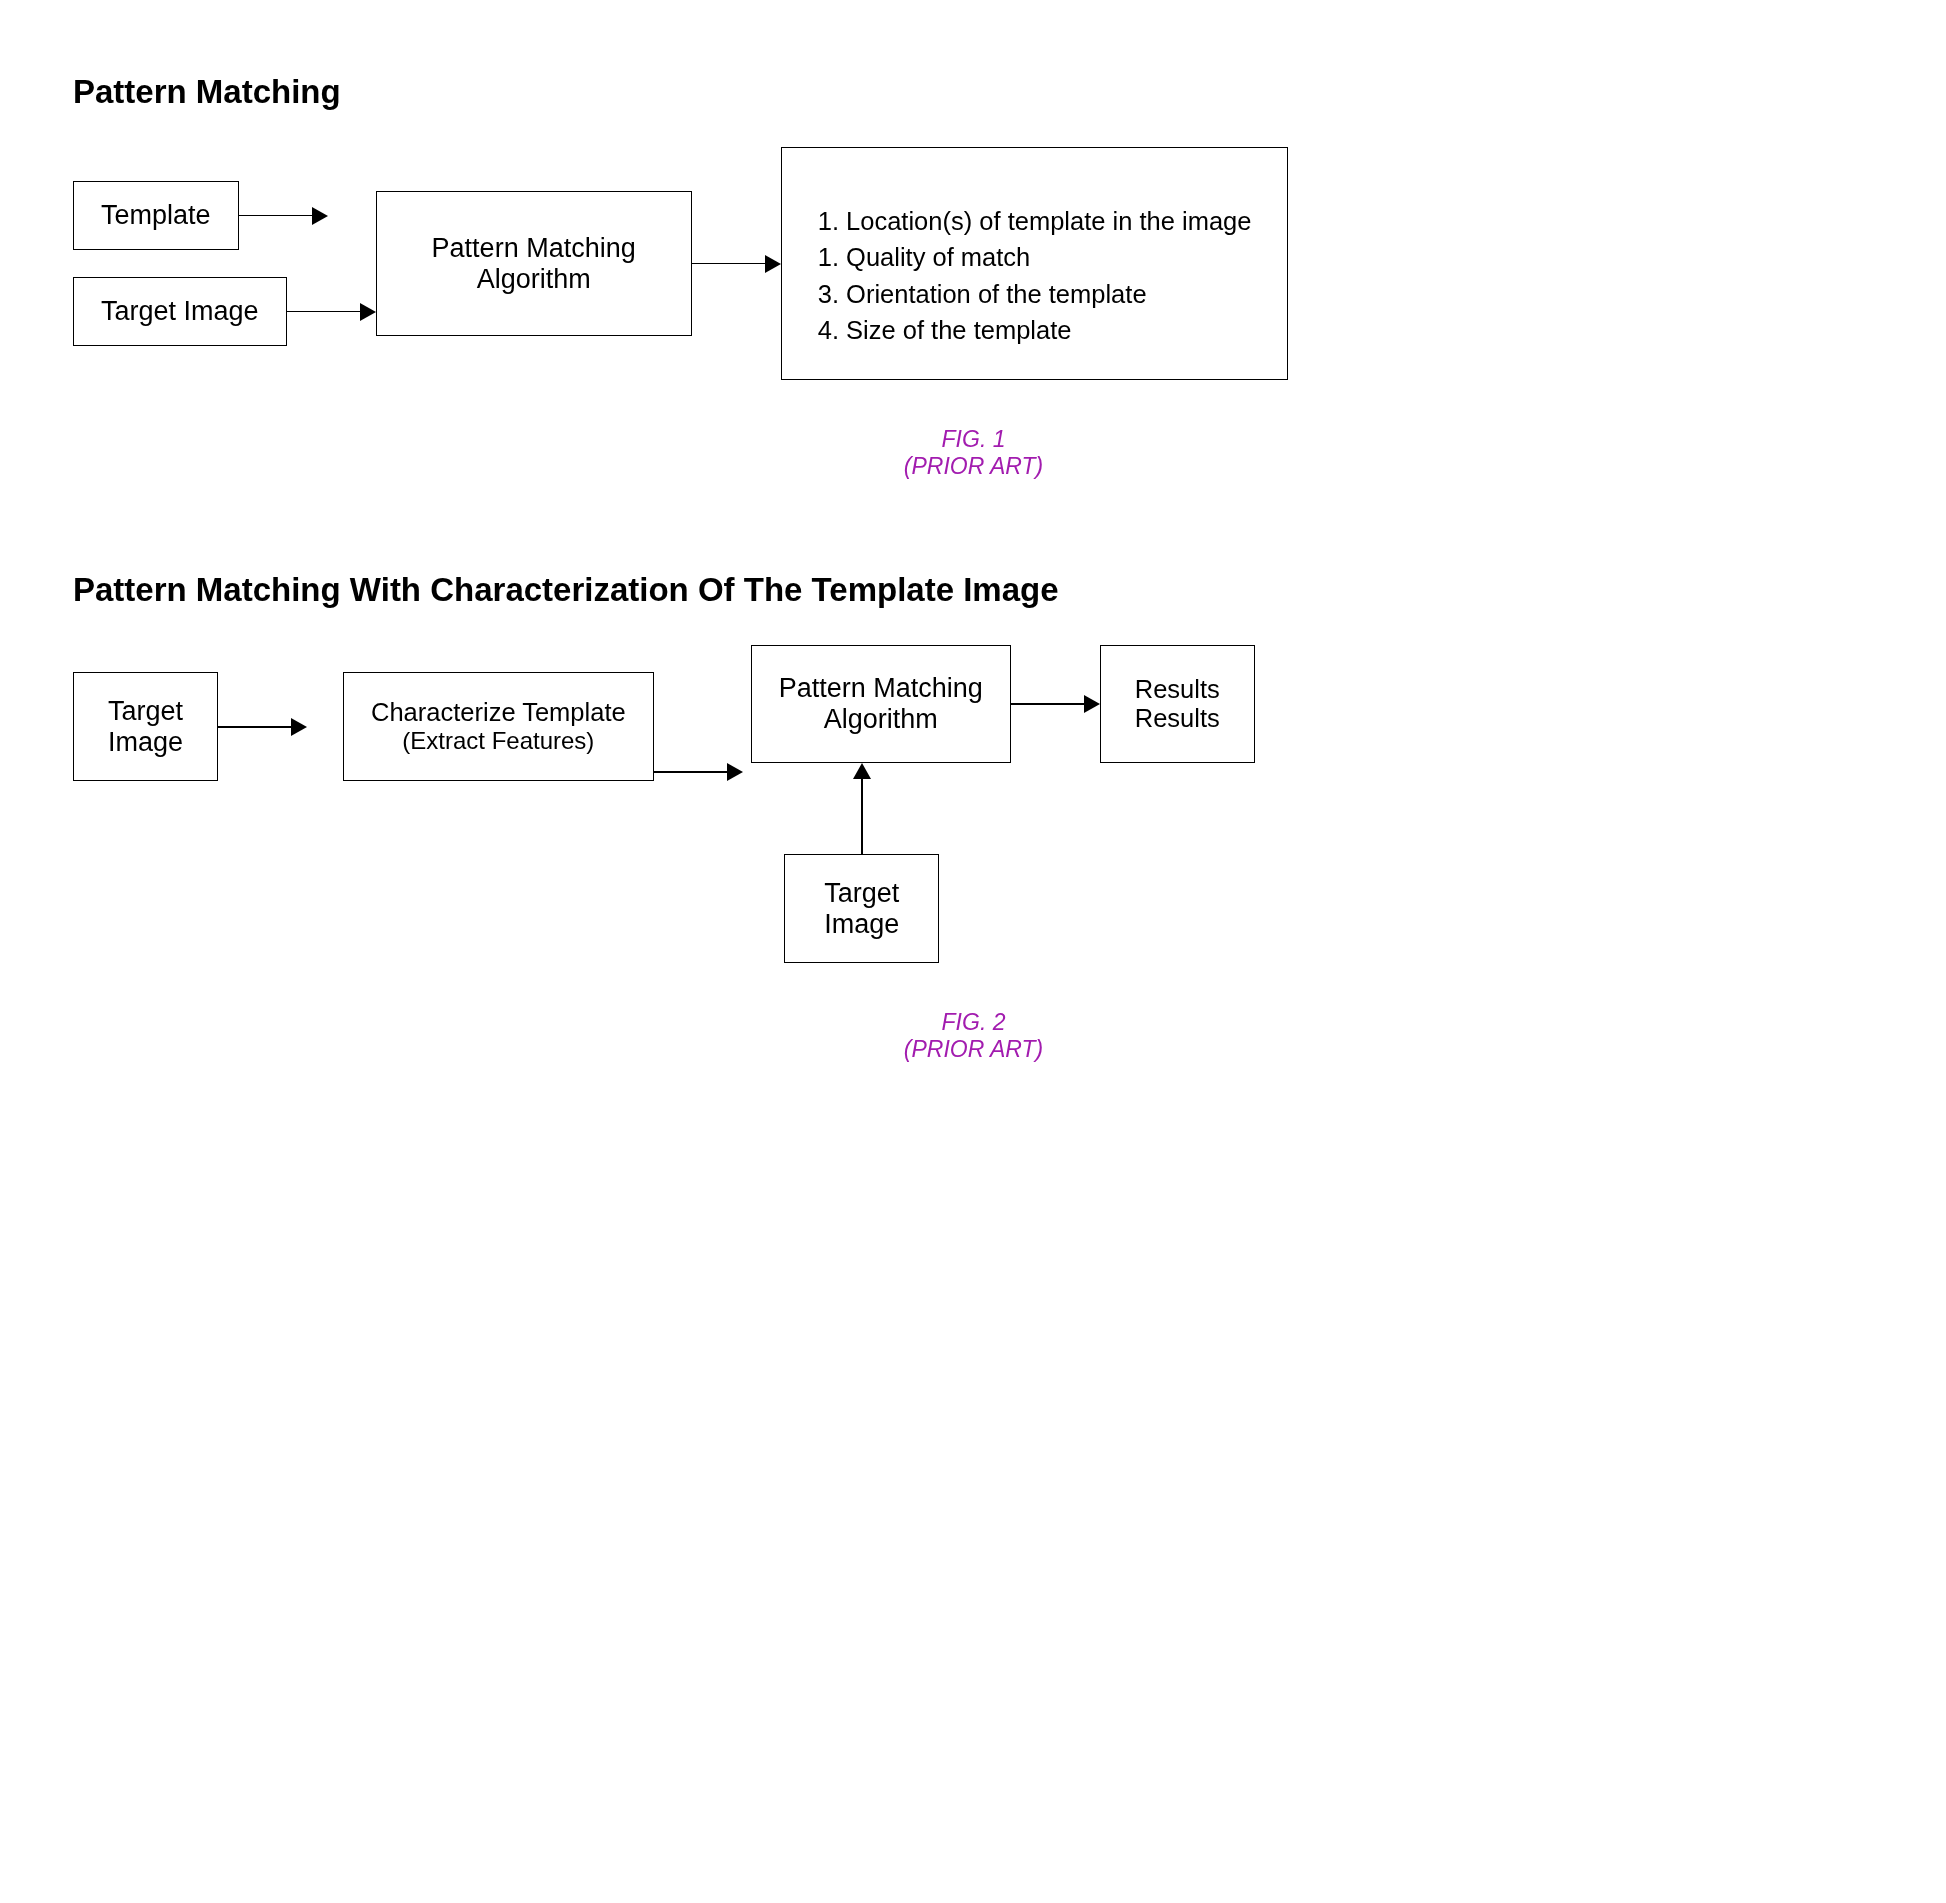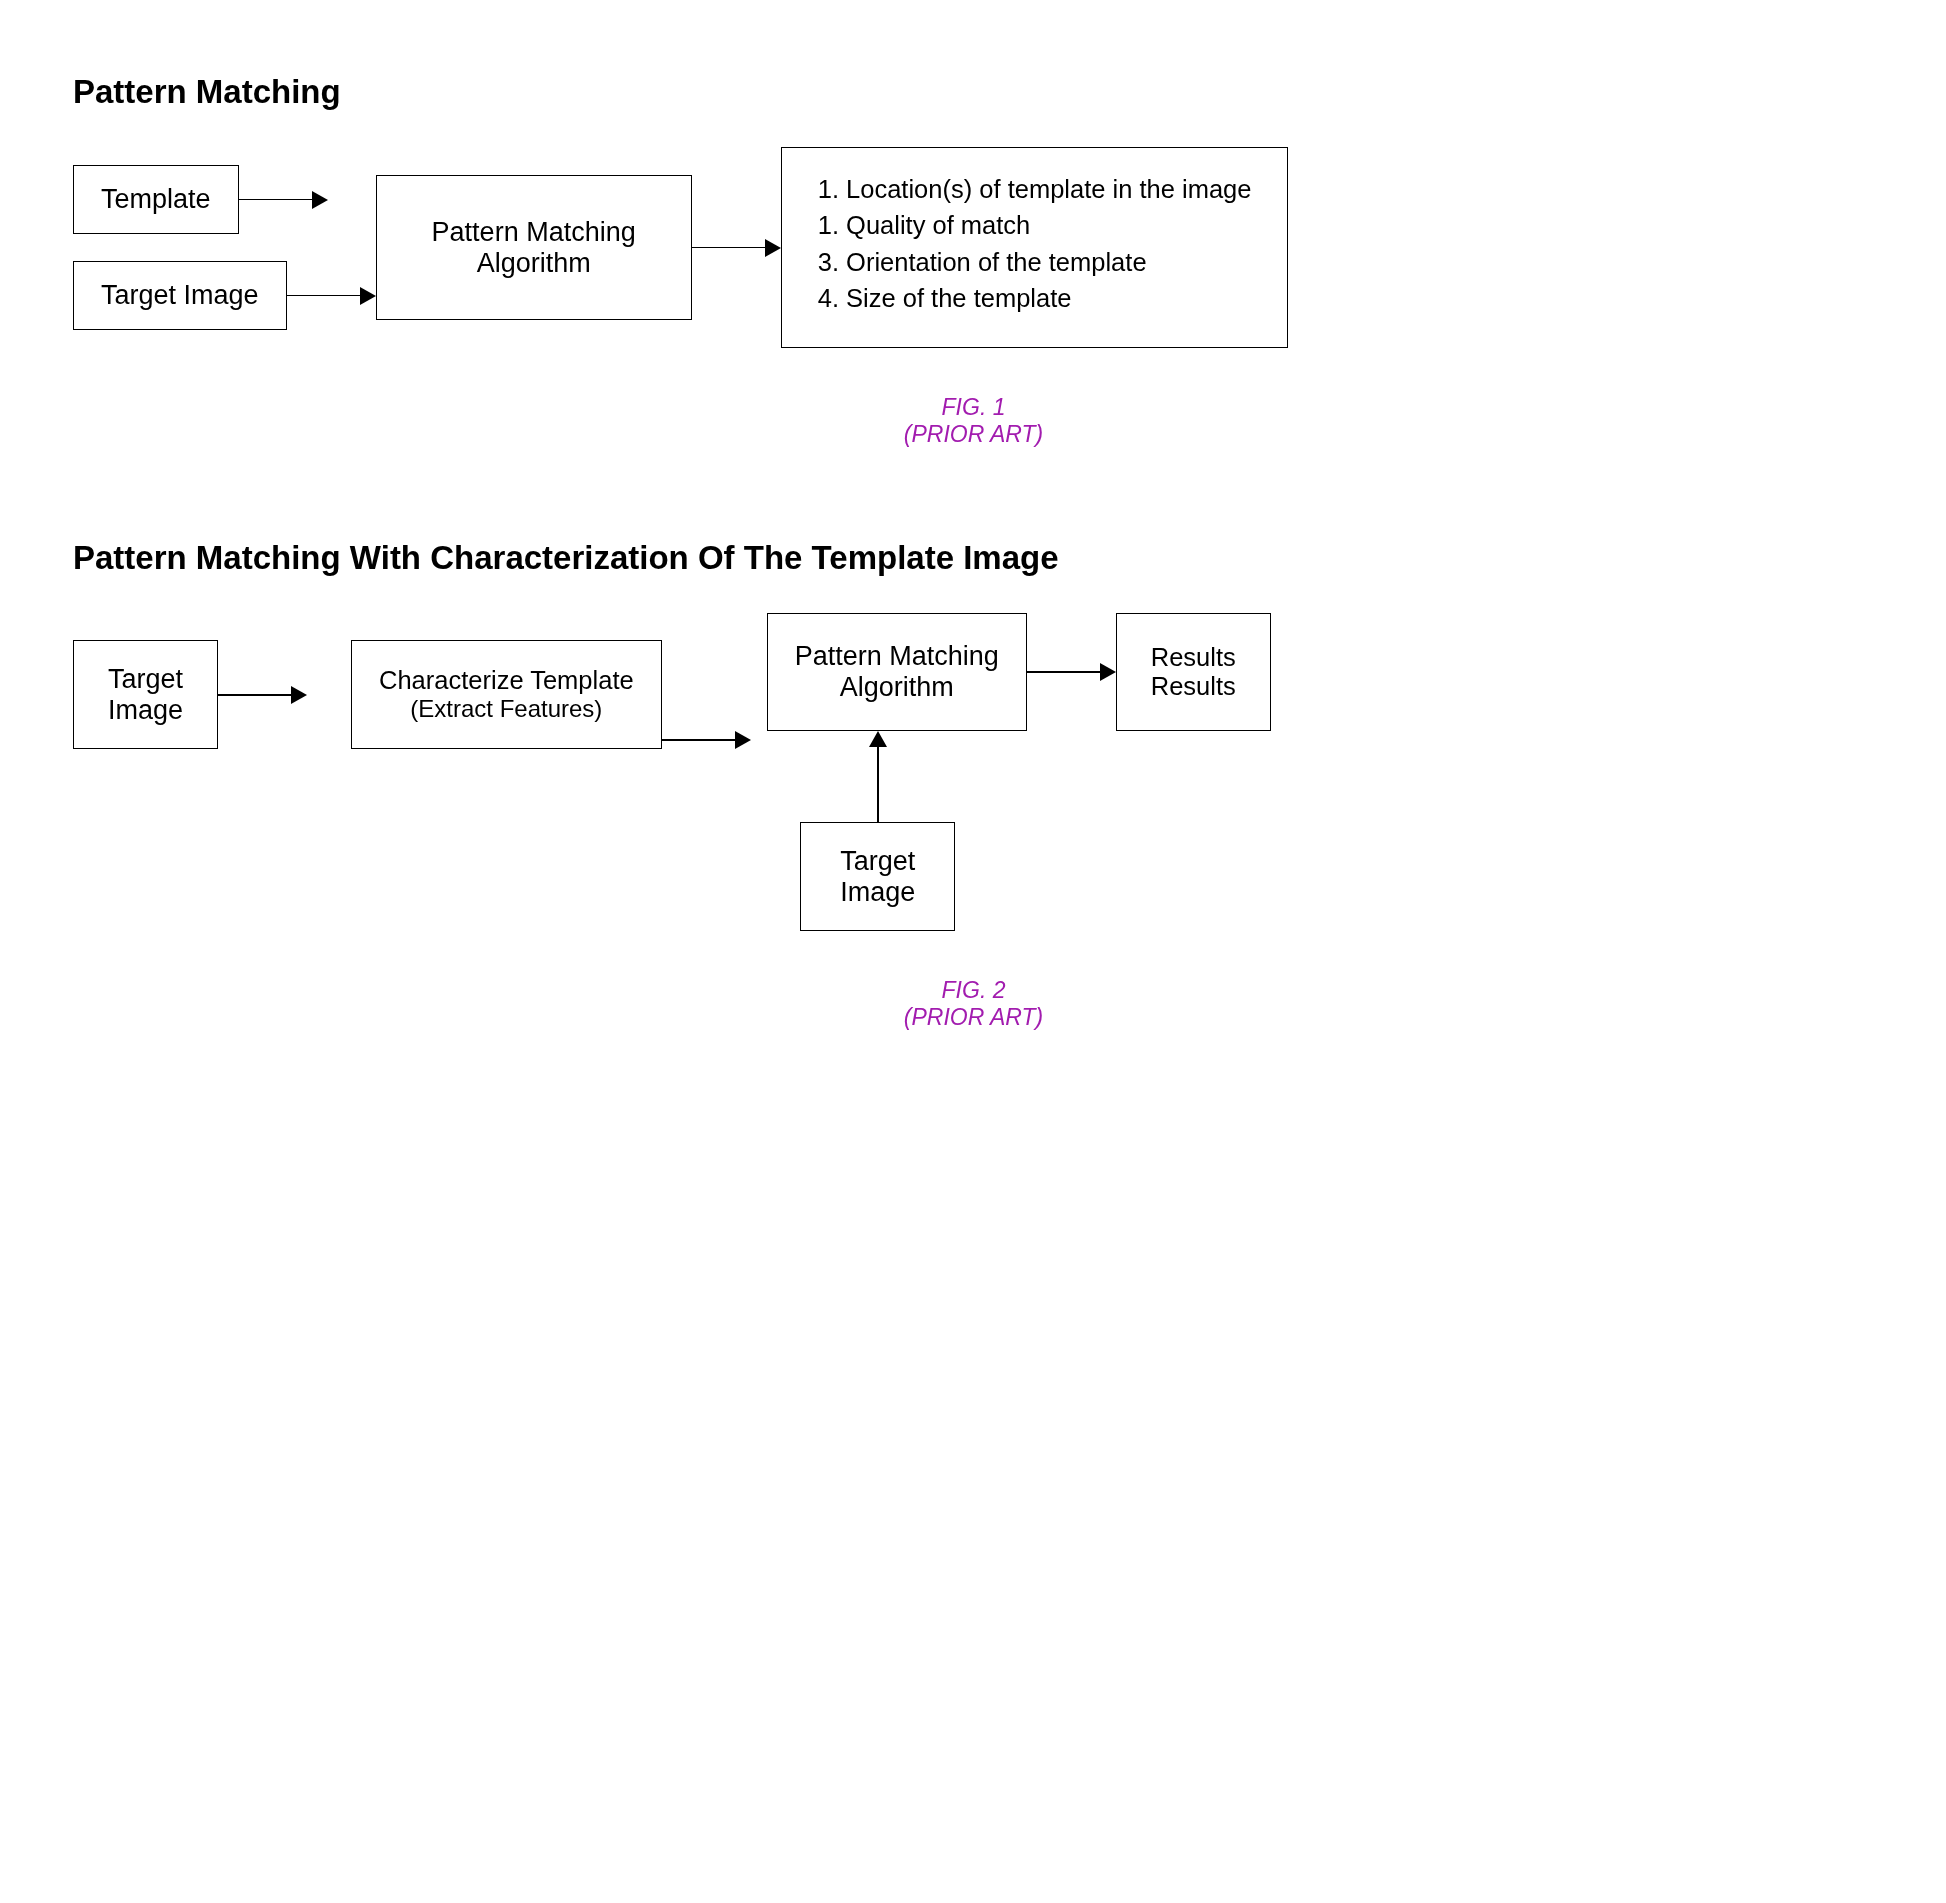--- a/index.html
+++ b/index.html
@@ -51,20 +51,21 @@
     .box-list {
       padding: 27px 36px;
       text-align: left;
       font-size: 25.5px;
       min-width: 455px;
     }
 
     .box-list ul {
       list-style: none;
       padding: 0;
+      margin-top: 32px;
     }
 
     .box-list ul li {
       margin-bottom: 7.3px;
     }
 
     .arrow {
       display: flex;
       align-items: center;
     }
@@ -161,21 +162,21 @@
 
   <div class="fig-caption">
     <div>FIG. 1</div>
     <div>(PRIOR ART)</div>
   </div>
 </div>
 
 <div class="section section2">
   <div class="section-title">Pattern Matching With Characterization Of The Template Image</div>
 
-  <div style="display:flex; align-items:flex-start; gap:16px;">
+  <div style="display:flex; align-items:flex-start; gap:8px;">
 
     <div style="display:flex; align-items:center; margin-top:27px;">
       <div class="box" style="min-width:145px; min-height:109px; display:flex; flex-direction:column; align-items:center; justify-content:center;">
         <div style="font-size:27px; text-align:center;">Target<br>Image</div>
       </div>
       <div class="arrow">
         <div class="arrow-line" style="width:73px;"></div>
         <div class="arrow-head"></div>
       </div>
     </div>

